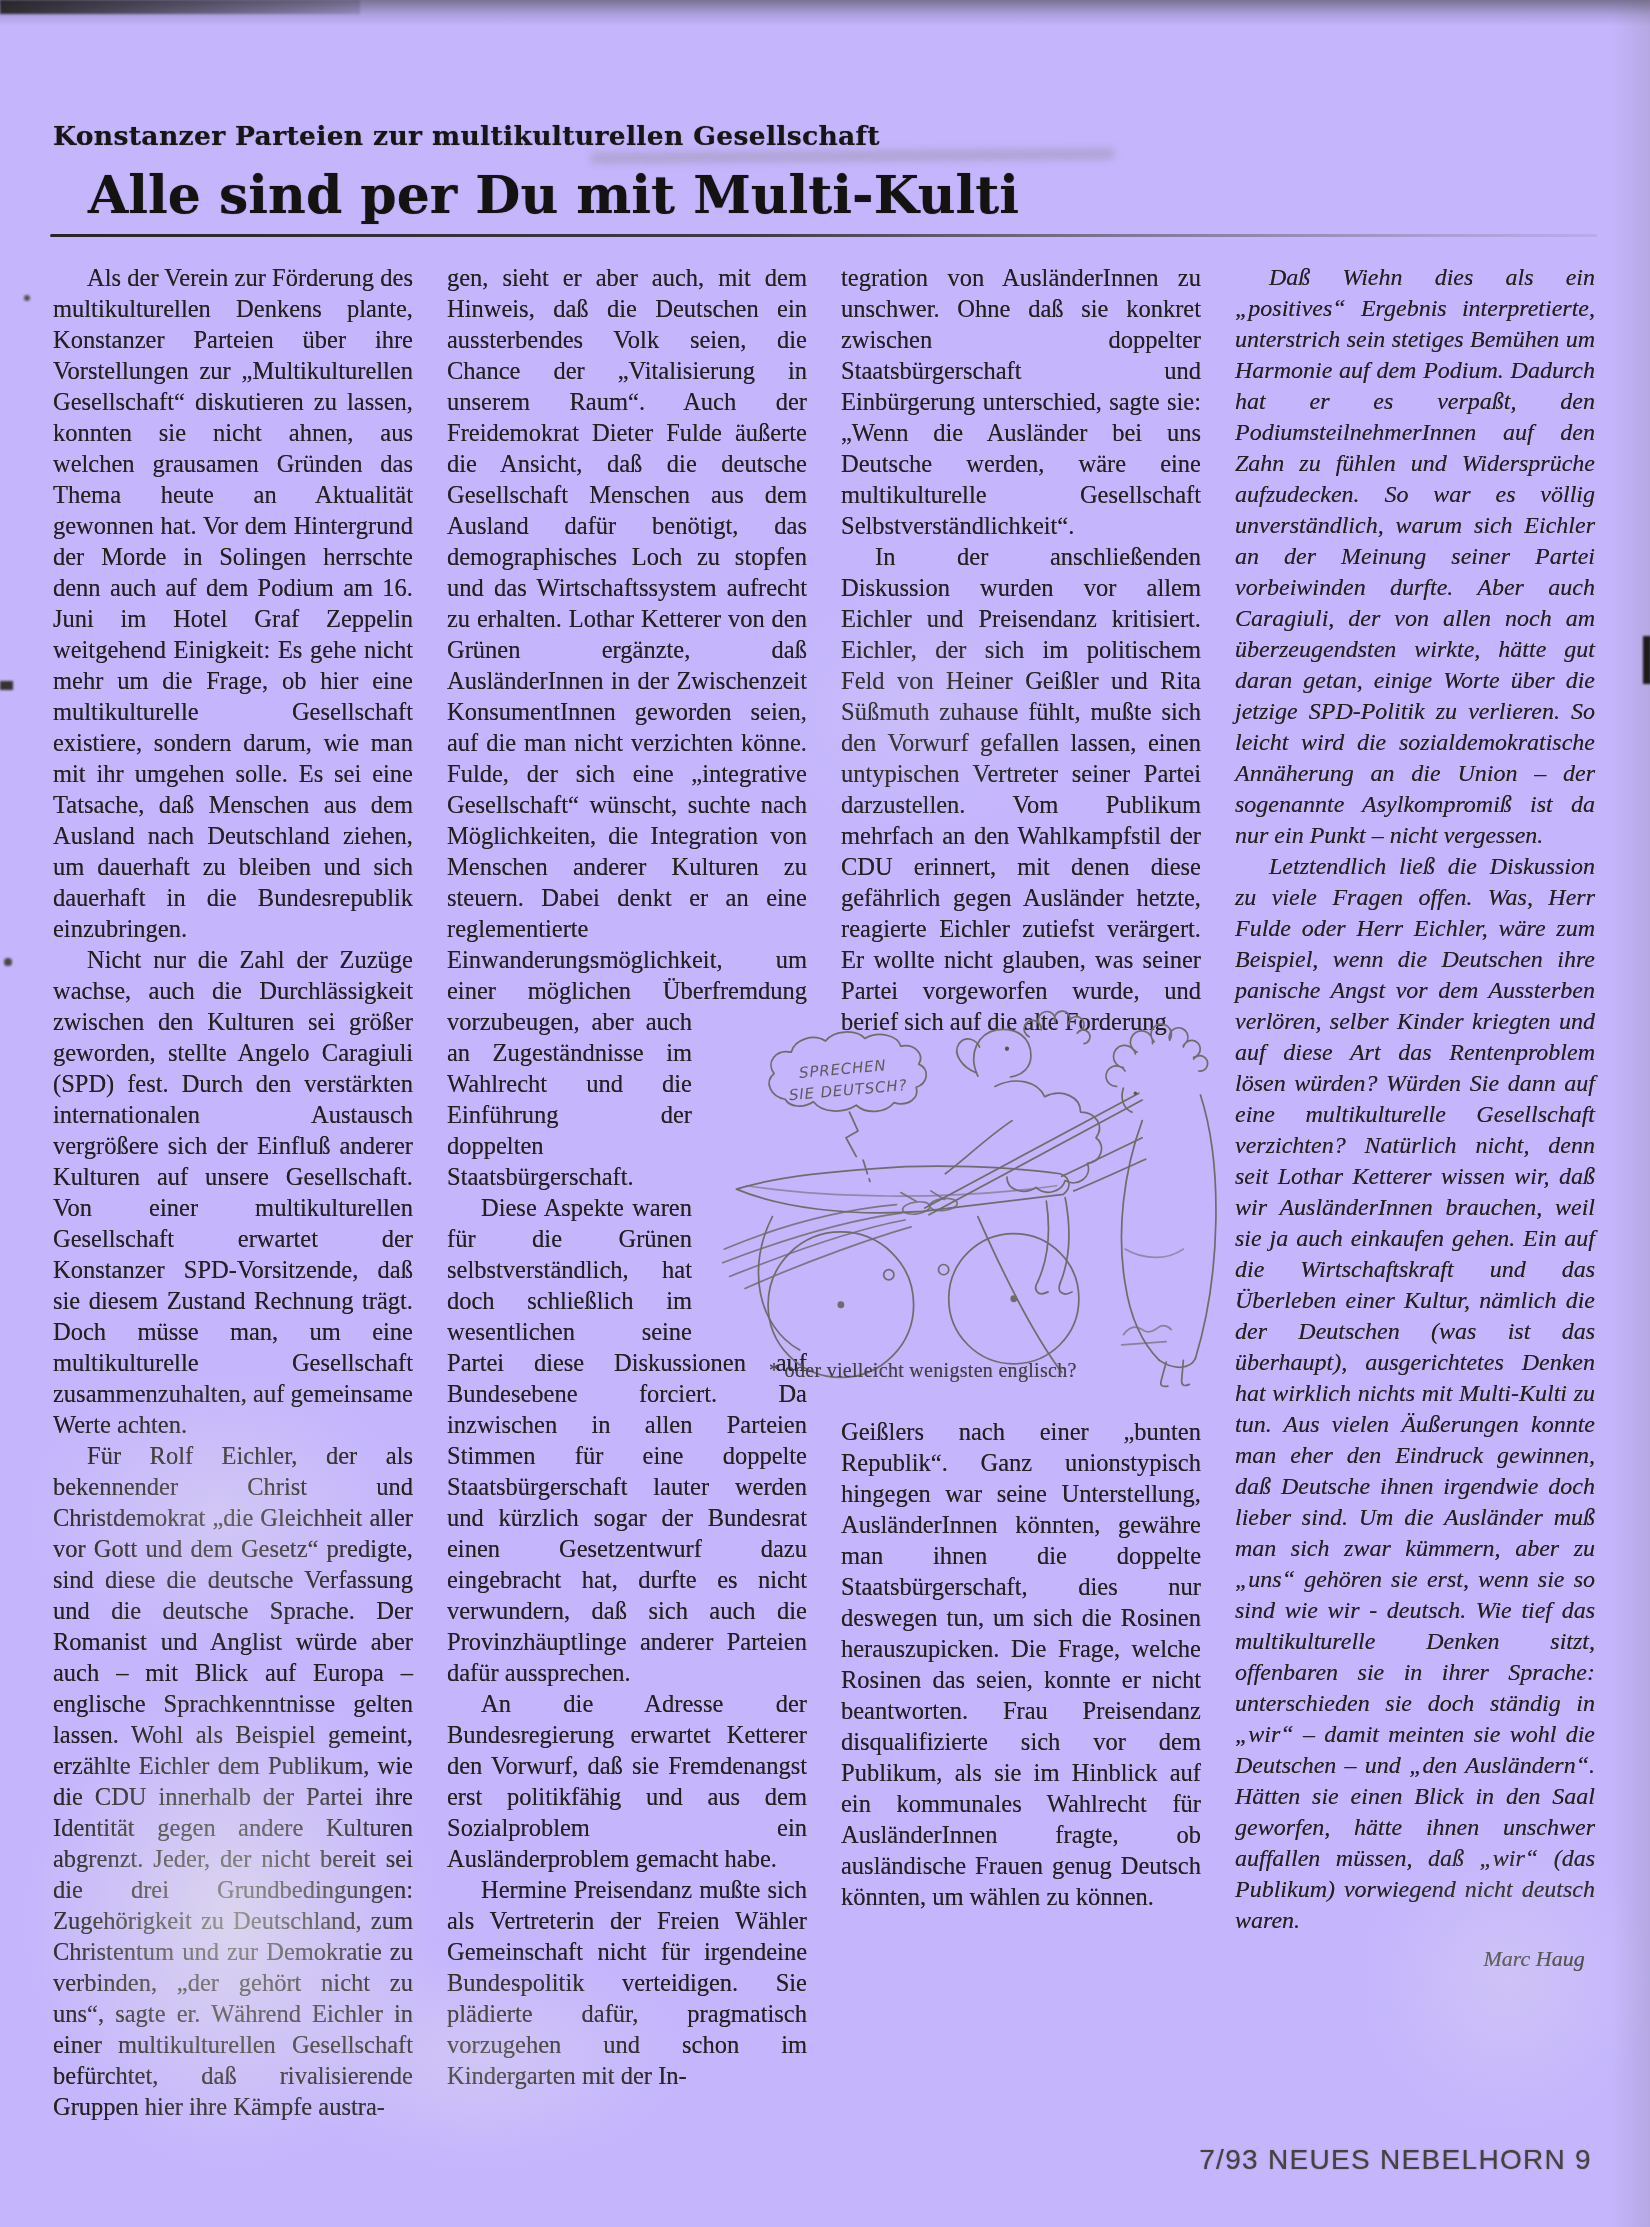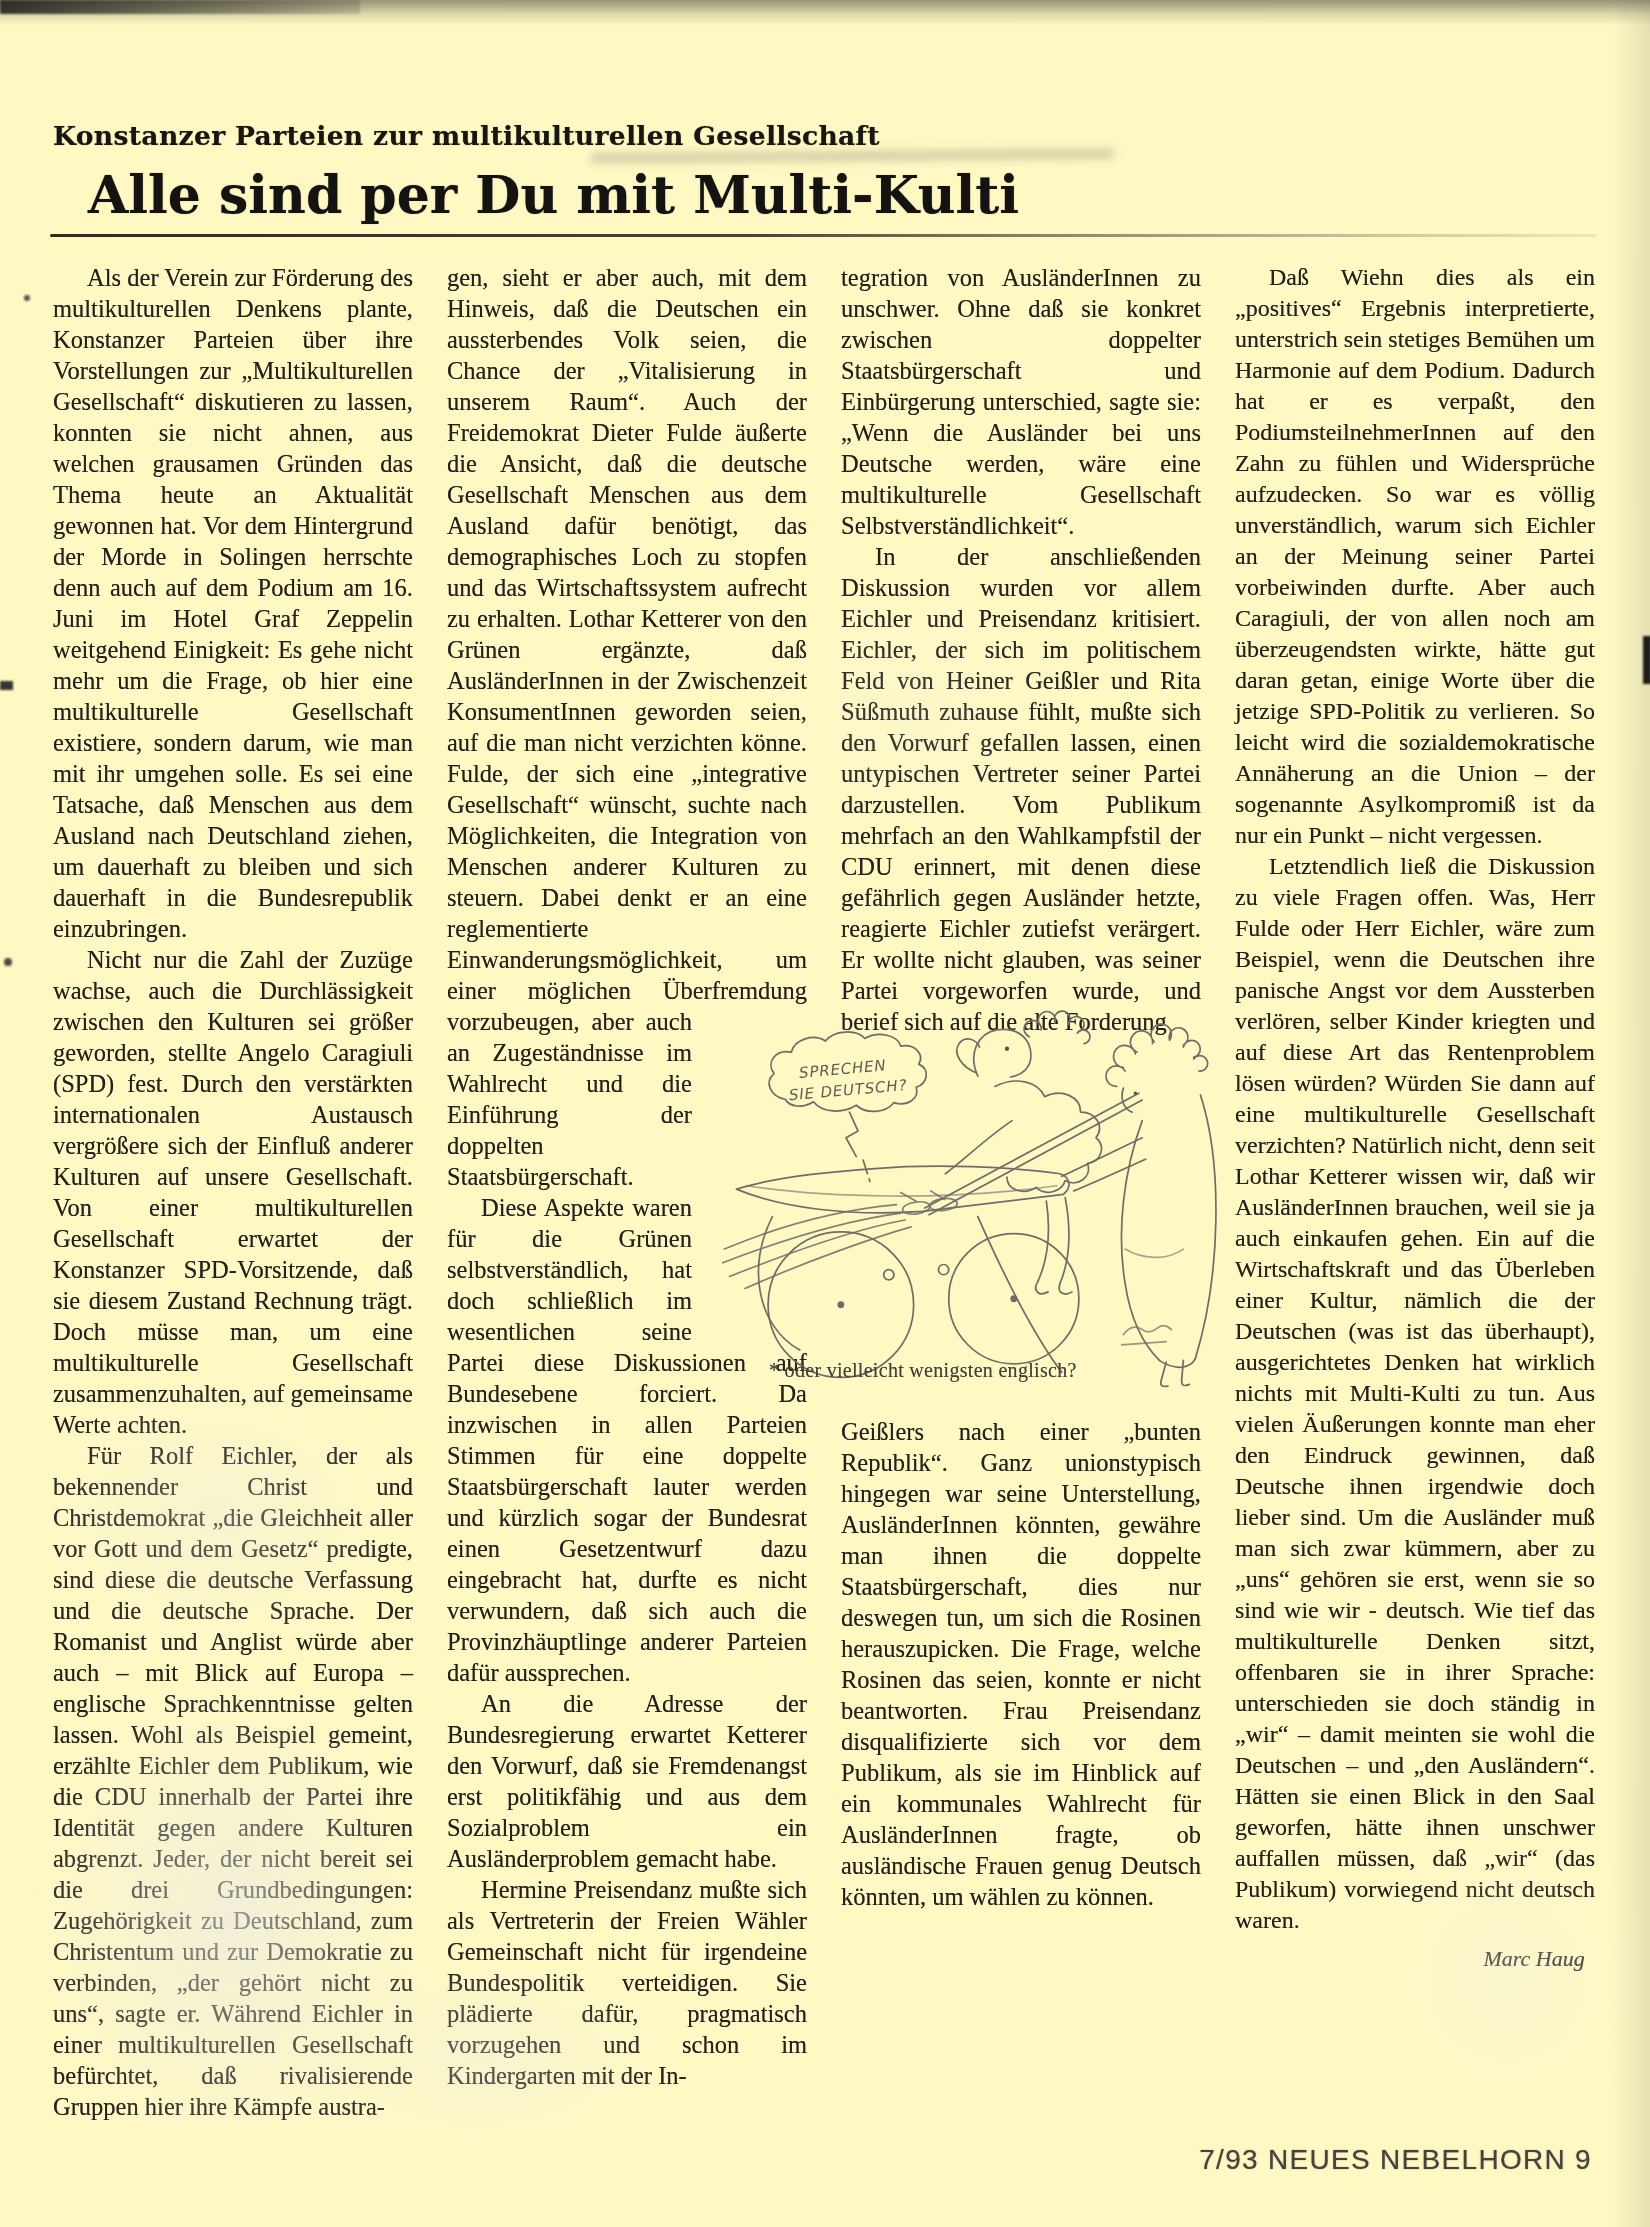--- a/index.html
+++ b/index.html
@@ -1,16 +1,16 @@
 <!DOCTYPE html>
 <html lang="de" style="font-size:13.7px"><head>
 <meta charset="utf-8">
 <style>
   html,body{margin:0;padding:0;background:#b9b7b2;}
-  .page{position:relative;width:1651px;height:2227px;background:#fef9c3;overflow:hidden;
+  .page{position:relative;width:1651px;height:2227px;background:#c4b5fd;overflow:hidden;
         font-family:"Liberation Serif",serif;color:#22211e;}
   
   .scan-top{position:absolute;top:0;left:0;right:0;height:26px;
             background:linear-gradient(to bottom,rgba(48,47,45,.50),rgba(48,47,45,.16) 55%,rgba(48,47,45,0));}
   .scan-top-left{position:absolute;top:0;left:0;width:360px;height:13.7px;
             background:linear-gradient(to right,rgba(25,24,22,.85),rgba(25,24,22,.15));filter:blur(0.9px);}
   .scan-right{position:absolute;top:0;right:0;width:39px;height:100%;
             background:linear-gradient(to left,rgba(110,106,100,.18),rgba(110,106,100,0));}
   .edge-mark{position:absolute;background:#35342f;}
   .m1{left:0;top:681px;width:13px;height:9.4px;filter:blur(1px);}
@@ -26,21 +26,21 @@
           font-size:52px;color:#141311;text-shadow:0 0 1px rgba(20,20,20,.5);margin-left:37px;}
   .headline-rule{position:absolute;left:50px;top:234px;width:1547px;height:3.4px;border-radius:1.7px;filter:blur(0.3px);
           background:linear-gradient(to right,rgba(26,25,23,.92),rgba(38,37,34,.85) 45%,rgba(72,70,66,.55) 70%,rgba(96,93,88,.25) 90%,rgba(96,93,88,.10));}
   
   .columns{position:absolute;left:53px;top:262px;width:1544px;display:flex;gap:34px;}
   .col{flex:0 0 360px;width:360px;text-align:justify;font-size:24.5px;line-height:31px;
        text-shadow:0 0 0.6px rgba(28,27,25,.55);hyphens:auto;-webkit-hyphens:auto;}
   .col p{margin:0;}
   .col p.ind{text-indent:34px;}
   .col4{font-size:24px;line-height:31px;}
-  .ital{}
+  .ital{font-style:italic;}
   .byline{text-align:right;font-style:italic;font-size:22px;margin-top:6.9px;padding-right:10.3px;color:#3a3935;}
   .spacer-r{display:block;float:right;width:115px;height:341px;}
   .cartoon-gap{height:379px;}
   
   .cartoon{position:absolute;left:721px;top:992px;width:500px;height:408px;z-index:2;}
   .cartoon svg{position:absolute;left:0;top:0;}
   .bubble-text{font-family:"DejaVu Sans",sans-serif;font-style:italic;fill:#5c5b58;letter-spacing:1px;}
   .cartoon-caption{position:absolute;left:48px;top:367px;font-size:20px;color:#42413d;letter-spacing:0.3px;
                    text-shadow:0 0 0.5px rgba(50,49,46,.5);font-family:Liberation Serif, serif;}
   

